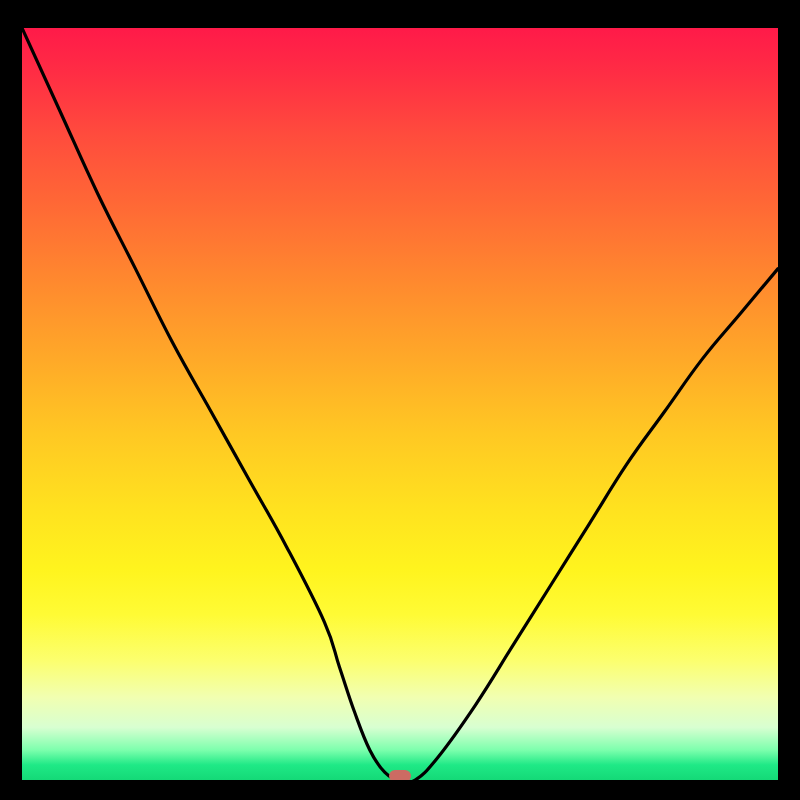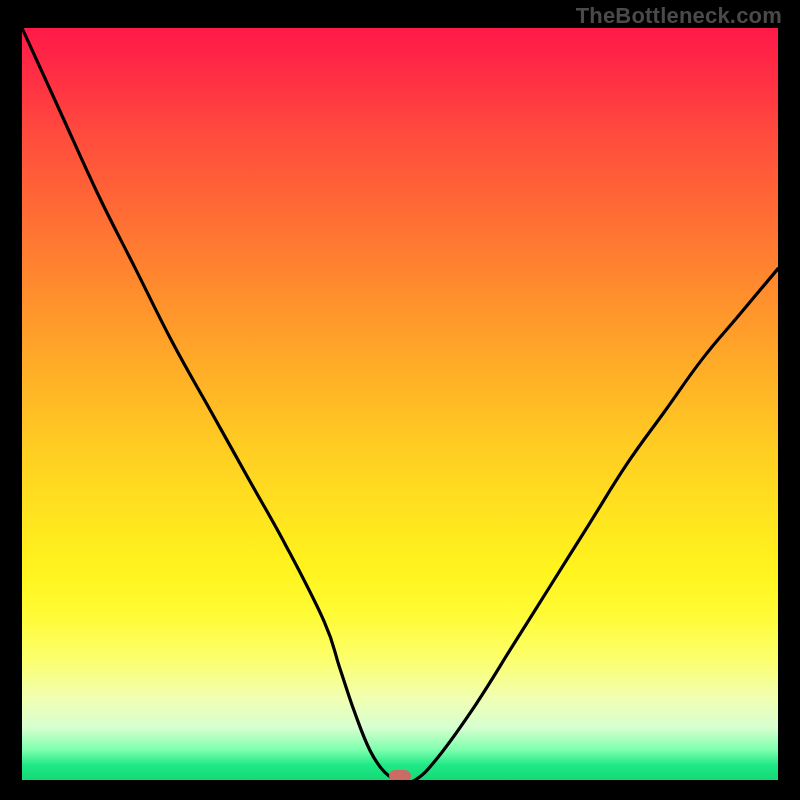--- a/index.html
+++ b/index.html
@@ -69,21 +69,20 @@
     border-radius: 6px;
     background: #cc6b63;
     transform: translate(-50%, -50%);
   }
 </style>
 </head>
 <body>
 
 <div class="frame">
 
-  <div class="watermark">TheBottleneck.com</div>
 
   <div class="plot">
     <div class="gradient"></div>
 
     <svg class="curve-svg" viewBox="0 0 756 752" preserveAspectRatio="none">
       <path id="curve-path" d="M 0.00 0.00 C 7.56 16.54, 22.68 49.63, 37.80 82.72 C 52.92 115.81, 60.48 133.86, 75.60 165.44 C 90.72 197.02, 98.28 210.56, 113.40 240.64 C 128.52 270.72, 136.08 287.26, 151.20 315.84 C 166.32 344.42, 173.88 356.45, 189.00 383.52 C 204.12 410.59, 211.68 424.13, 226.80 451.20 C 241.92 478.27, 249.48 490.30, 264.60 518.88 C 279.72 547.46, 291.82 570.02, 302.40 594.08 C 312.98 618.14, 311.47 621.15, 317.52 639.20 C 323.57 657.25, 326.59 667.78, 332.64 684.32 C 338.69 700.86, 341.71 709.89, 347.76 721.92 C 353.81 733.95, 356.83 738.46, 362.88 744.48 C 368.93 750.50, 371.95 750.50, 378.00 752.00 C 384.05 753.50, 385.56 756.51, 393.12 752.00 C 400.68 747.49, 403.70 744.48, 415.80 729.44 C 427.90 714.40, 438.48 699.36, 453.60 676.80 C 468.72 654.24, 476.28 640.70, 491.40 616.64 C 506.52 592.58, 514.08 580.54, 529.20 556.48 C 544.32 532.42, 551.88 520.38, 567.00 496.32 C 582.12 472.26, 589.68 458.72, 604.80 436.16 C 619.92 413.60, 627.48 404.58, 642.60 383.52 C 657.72 362.46, 665.28 350.43, 680.40 330.88 C 695.52 311.33, 703.08 303.81, 718.20 285.76 C 733.32 267.71, 748.44 249.66, 756.00 240.64" fill="none" stroke="#000" stroke-width="3.2" stroke-linecap="round" stroke-linejoin="round"></path>
     </svg>
 
     <div id="min-marker" class="marker" style="left: 378px; top: 748px;"></div>
   </div>

